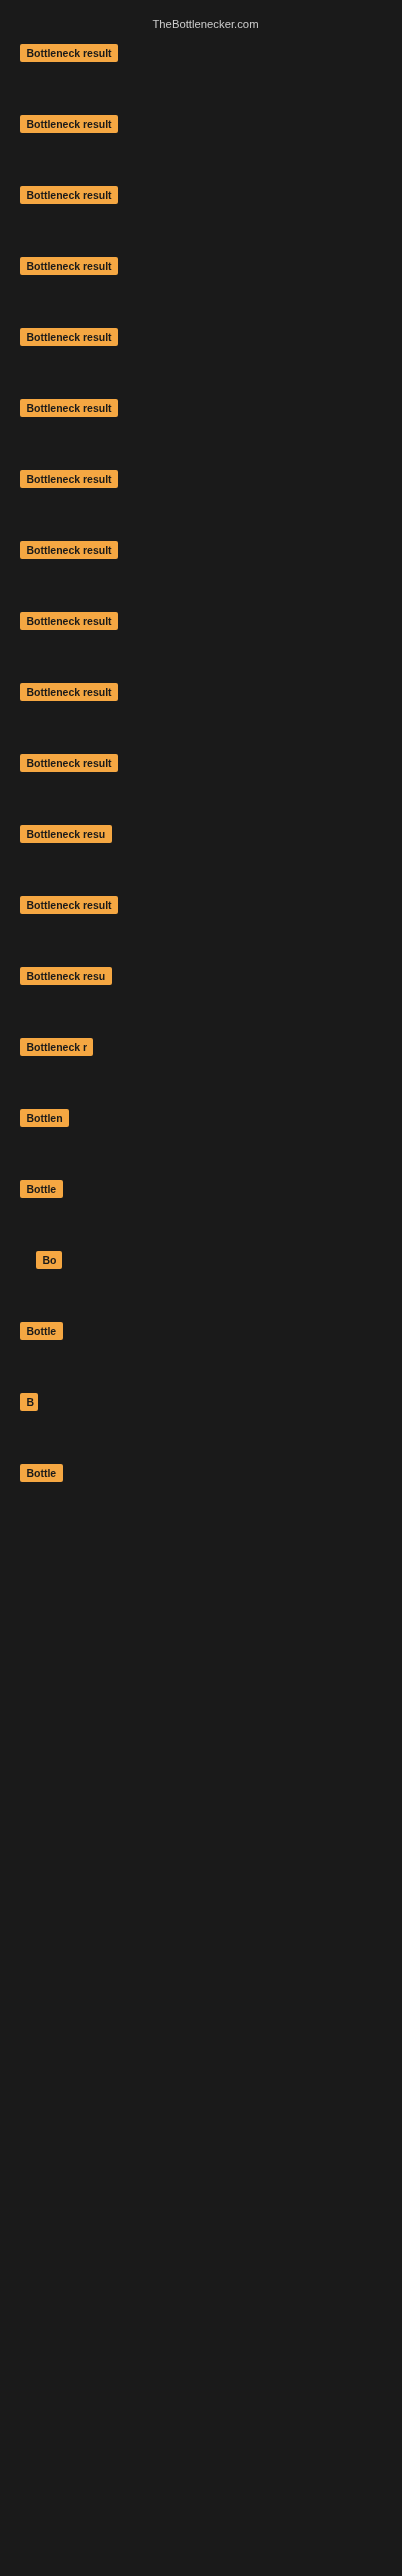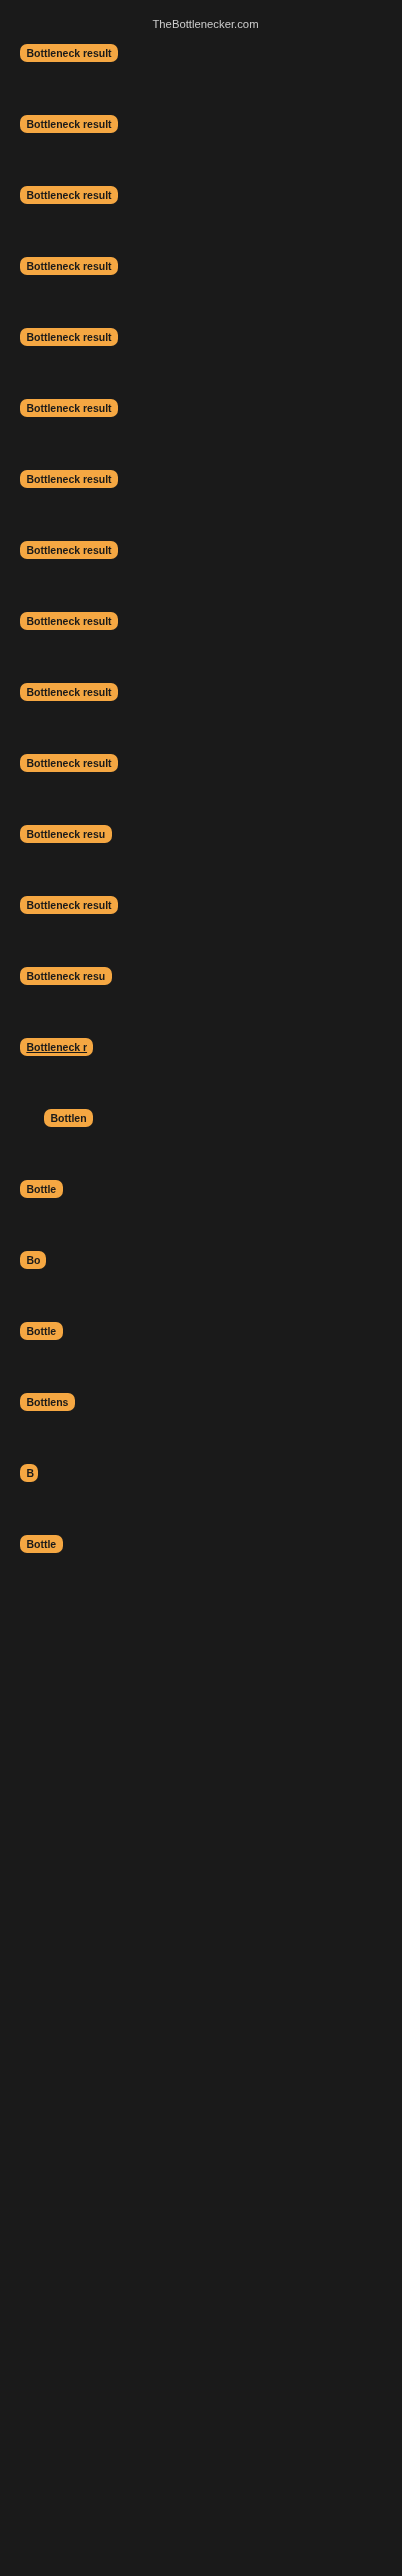--- a/index.html
+++ b/index.html
@@ -24,21 +24,21 @@
       font-weight: normal;
     }
 
     .bottleneck-badge {
       display: inline-block;
       background-color: #f5a742;
       color: #1a1a1a;
       font-size: 10.5px;
       font-weight: bold;
       padding: 3.2px 6.4px;
-      border-radius: 7px;
+      border-radius: 2px;
       white-space: nowrap;
       overflow: hidden;
       text-align: center;
     }
 
     .row {
       height: 71px;
       display: flex;
       align-items: flex-start;
       padding-top: 6.4px;
@@ -86,36 +86,33 @@
       <div class="row">
         <span class="bottleneck-badge" style="max-width: 105px;">Bottleneck resu</span>
       </div>
       <div class="row">
         <span class="bottleneck-badge" style="max-width: 117px;">Bottleneck result</span>
       </div>
       <div class="row">
         <span class="bottleneck-badge" style="max-width: 103px;">Bottleneck resu</span>
       </div>
       <div class="row">
-        <span class="bottleneck-badge" style="max-width: 81px; text-decoration: underline;">Bottleneck r</span>
+        <span class="bottleneck-badge" style="max-width: 81px;">Bottleneck r</span>
       </div>
       <div class="row">
-        <span class="bottleneck-badge" style="max-width: 58px; margin-left: 24px;">Bottlen</span>
+        <span class="bottleneck-badge" style="max-width: 58px;">Bottlen</span>
       </div>
       <div class="row">
         <span class="bottleneck-badge" style="max-width: 50px;">Bottle</span>
       </div>
       <div class="row">
-        <span class="bottleneck-badge" style="max-width: 26px;">Bo</span>
+        <span class="bottleneck-badge" style="max-width: 26px; margin-left: 16px;">Bo</span>
       </div>
       <div class="row">
         <span class="bottleneck-badge" style="max-width: 50px;">Bottle</span>
-      </div>
-      <div class="row">
-        <span class="bottleneck-badge" style="max-width: 63px;">Bottlens</span>
       </div>
       <div class="row">
         <span class="bottleneck-badge" style="max-width: 17.7px;">B</span>
       </div>
       <div class="row">
         <span class="bottleneck-badge" style="max-width: 50px;">Bottle</span>
       </div>
     </div>
 </div>
 

